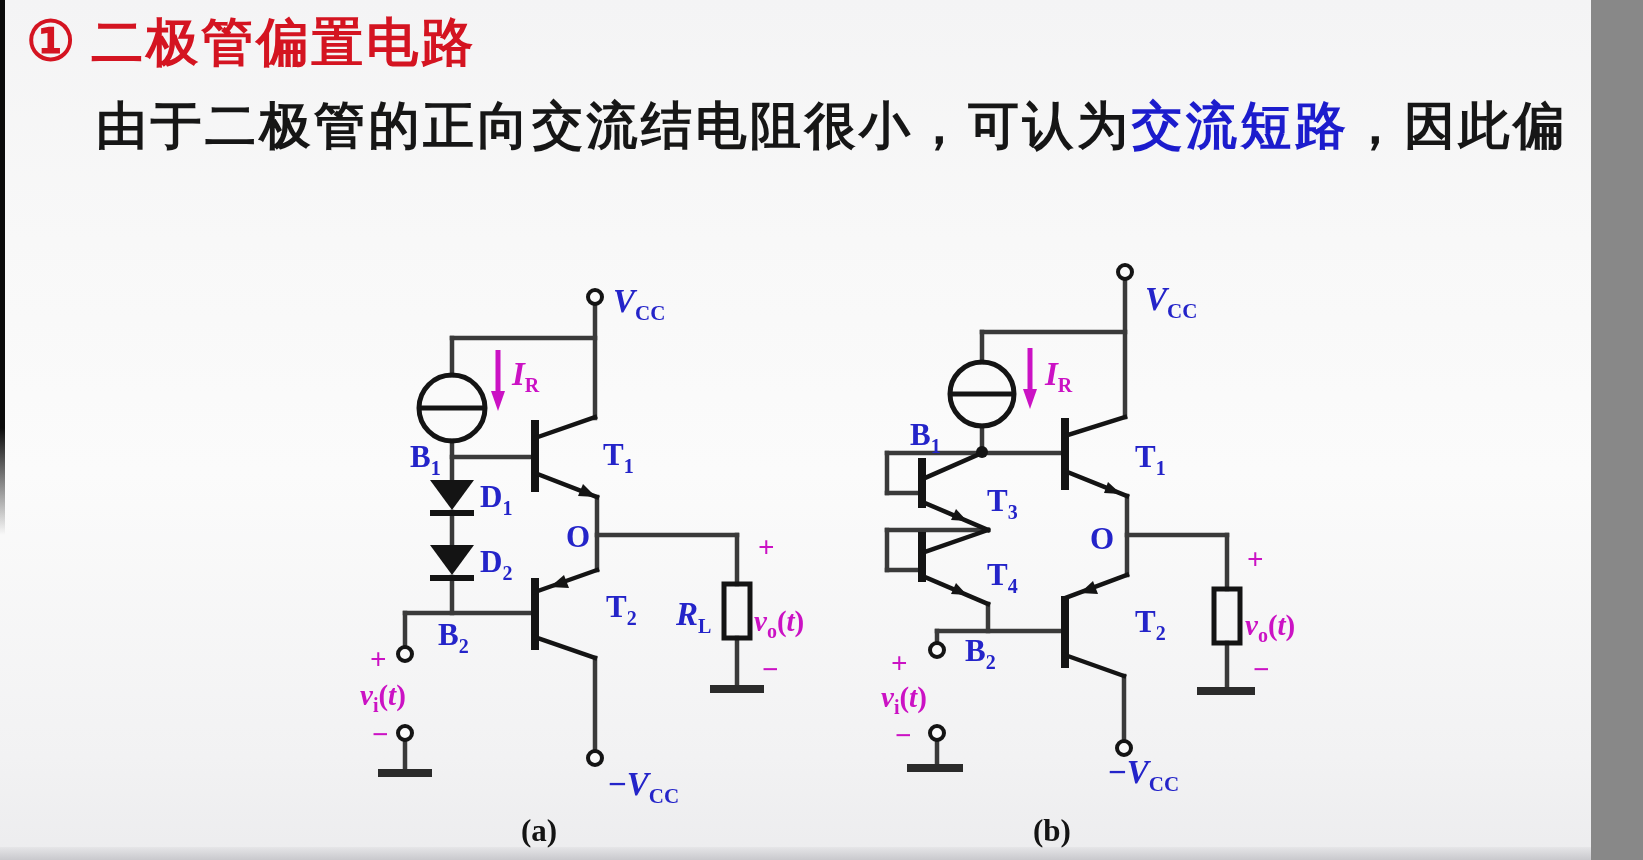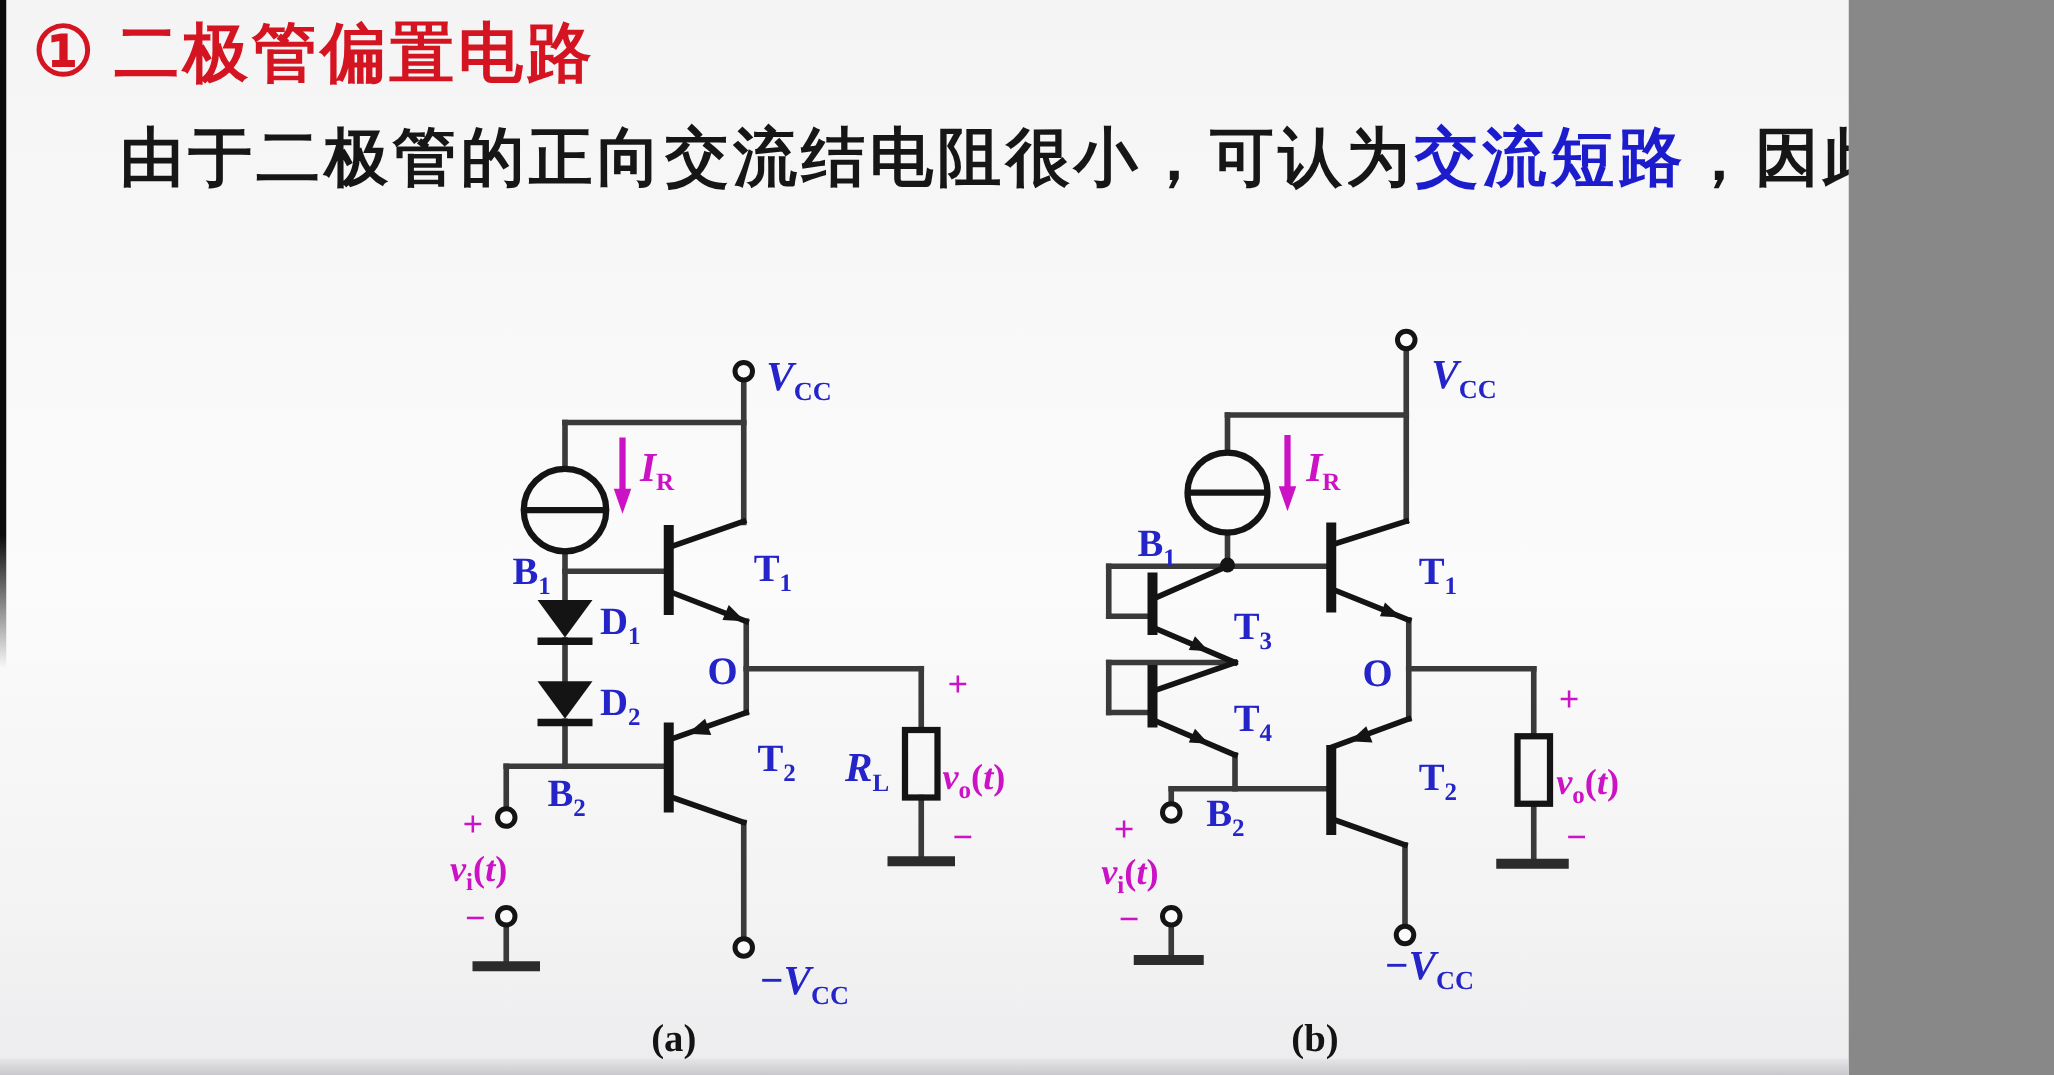--- a/index.html
+++ b/index.html
@@ -1,17 +1,17 @@
 <!DOCTYPE html>
 <html><head>
 <meta charset="utf-8">
 <style>
   html,body { margin:0; padding:0; background:#888; }
   .stage {
-    position:relative; width:1479px; height:860px; overflow:hidden;
+    position:relative; width:1591px; height:860px; overflow:hidden;
     background:linear-gradient(180deg,#f4f4f5 0%,#f8f8f8 28%,#fbfbfb 55%,#f2f2f3 88%,#ececee 100%);
     font-family:"Liberation Sans", sans-serif;
   }
   .left-strip { position:absolute; left:0; top:0; width:5px; height:535px;
     background:linear-gradient(180deg,#0b0b0b 0%,#0b0b0b 80%,rgba(11,11,11,0) 100%); }
   .bottom-strip { position:absolute; left:0; bottom:0; width:100%; height:13px;
     background:linear-gradient(180deg,rgba(200,200,205,.2) 0%,#c9c9cd 100%); }
 
   .title-row { position:absolute; left:26px; top:8px; color:#d41421; font-weight:bold;
     font-size:52px; letter-spacing:3px; white-space:nowrap; }

